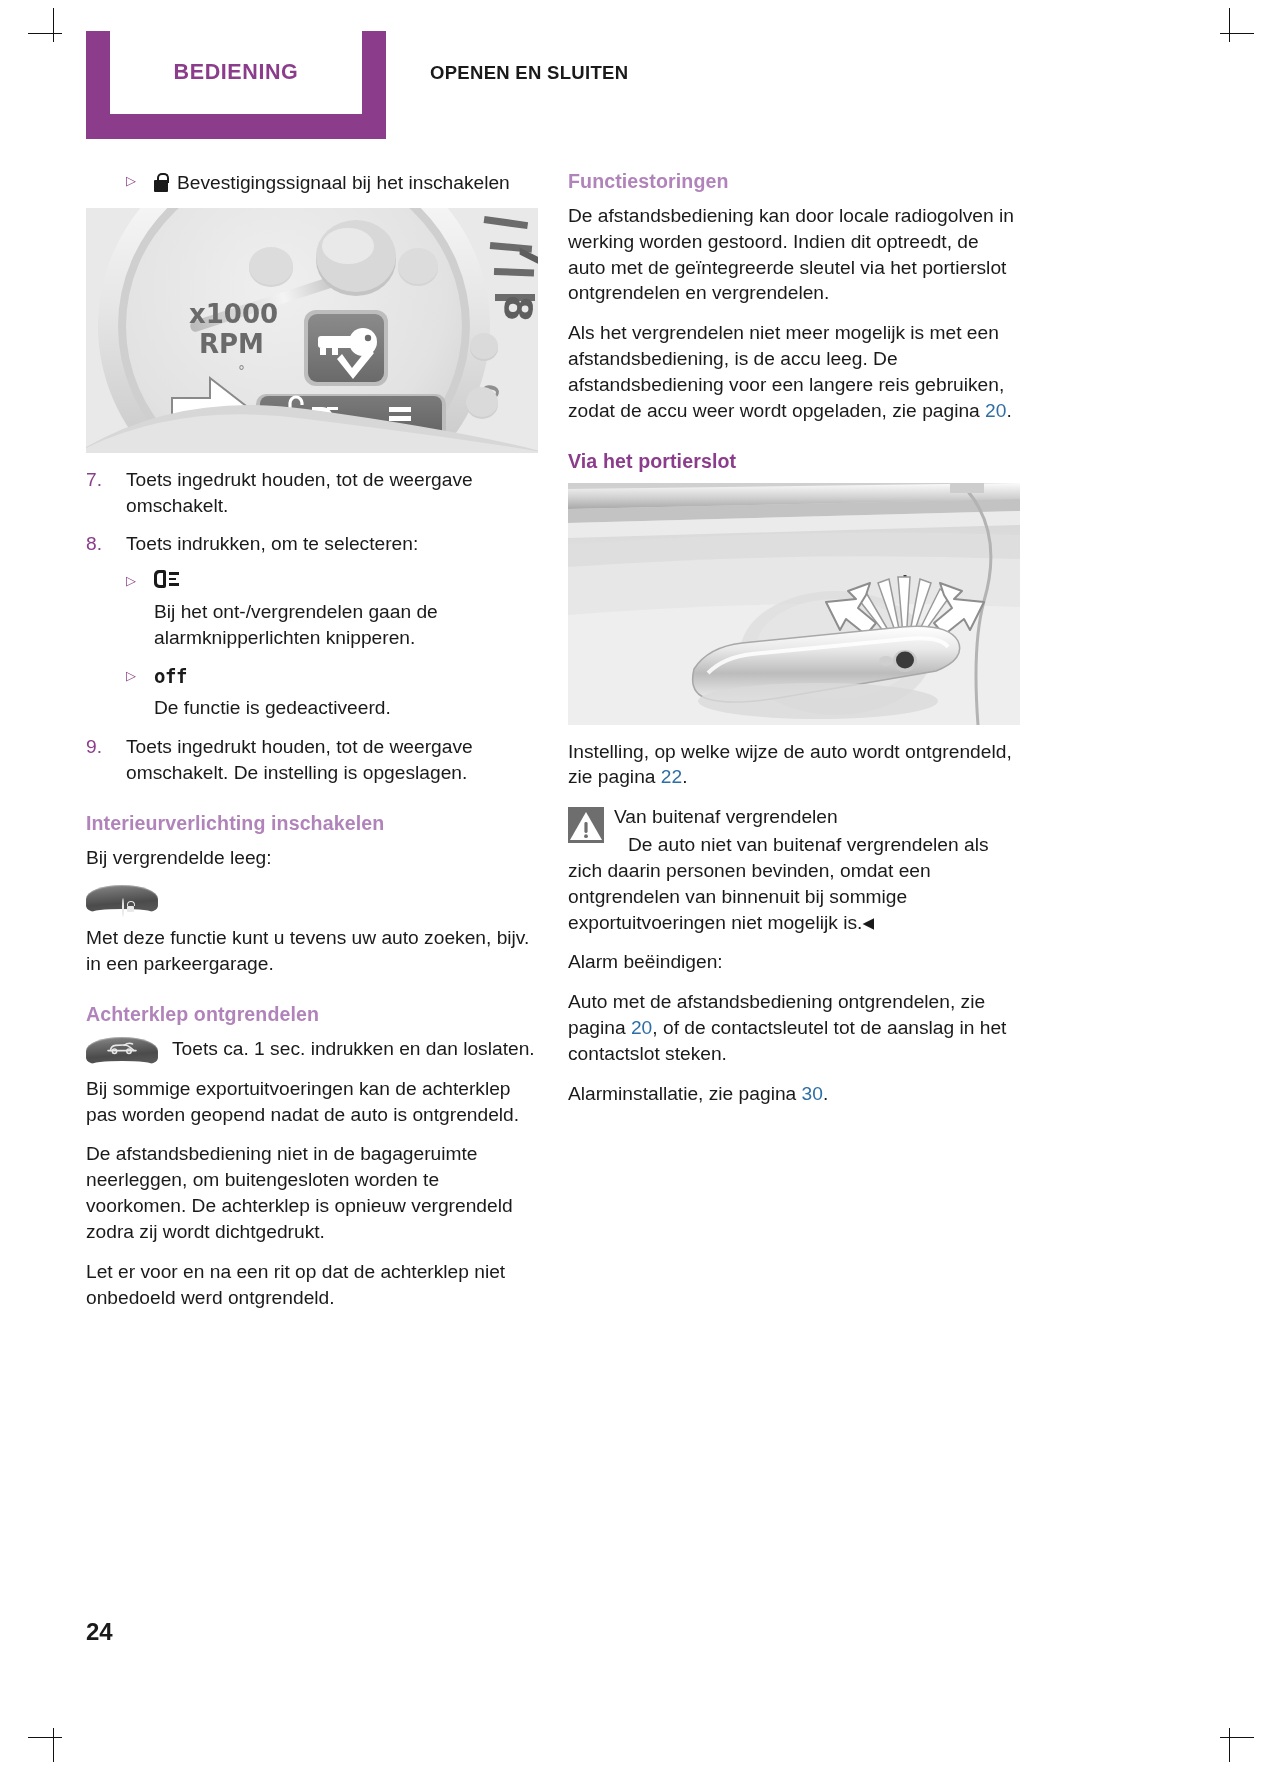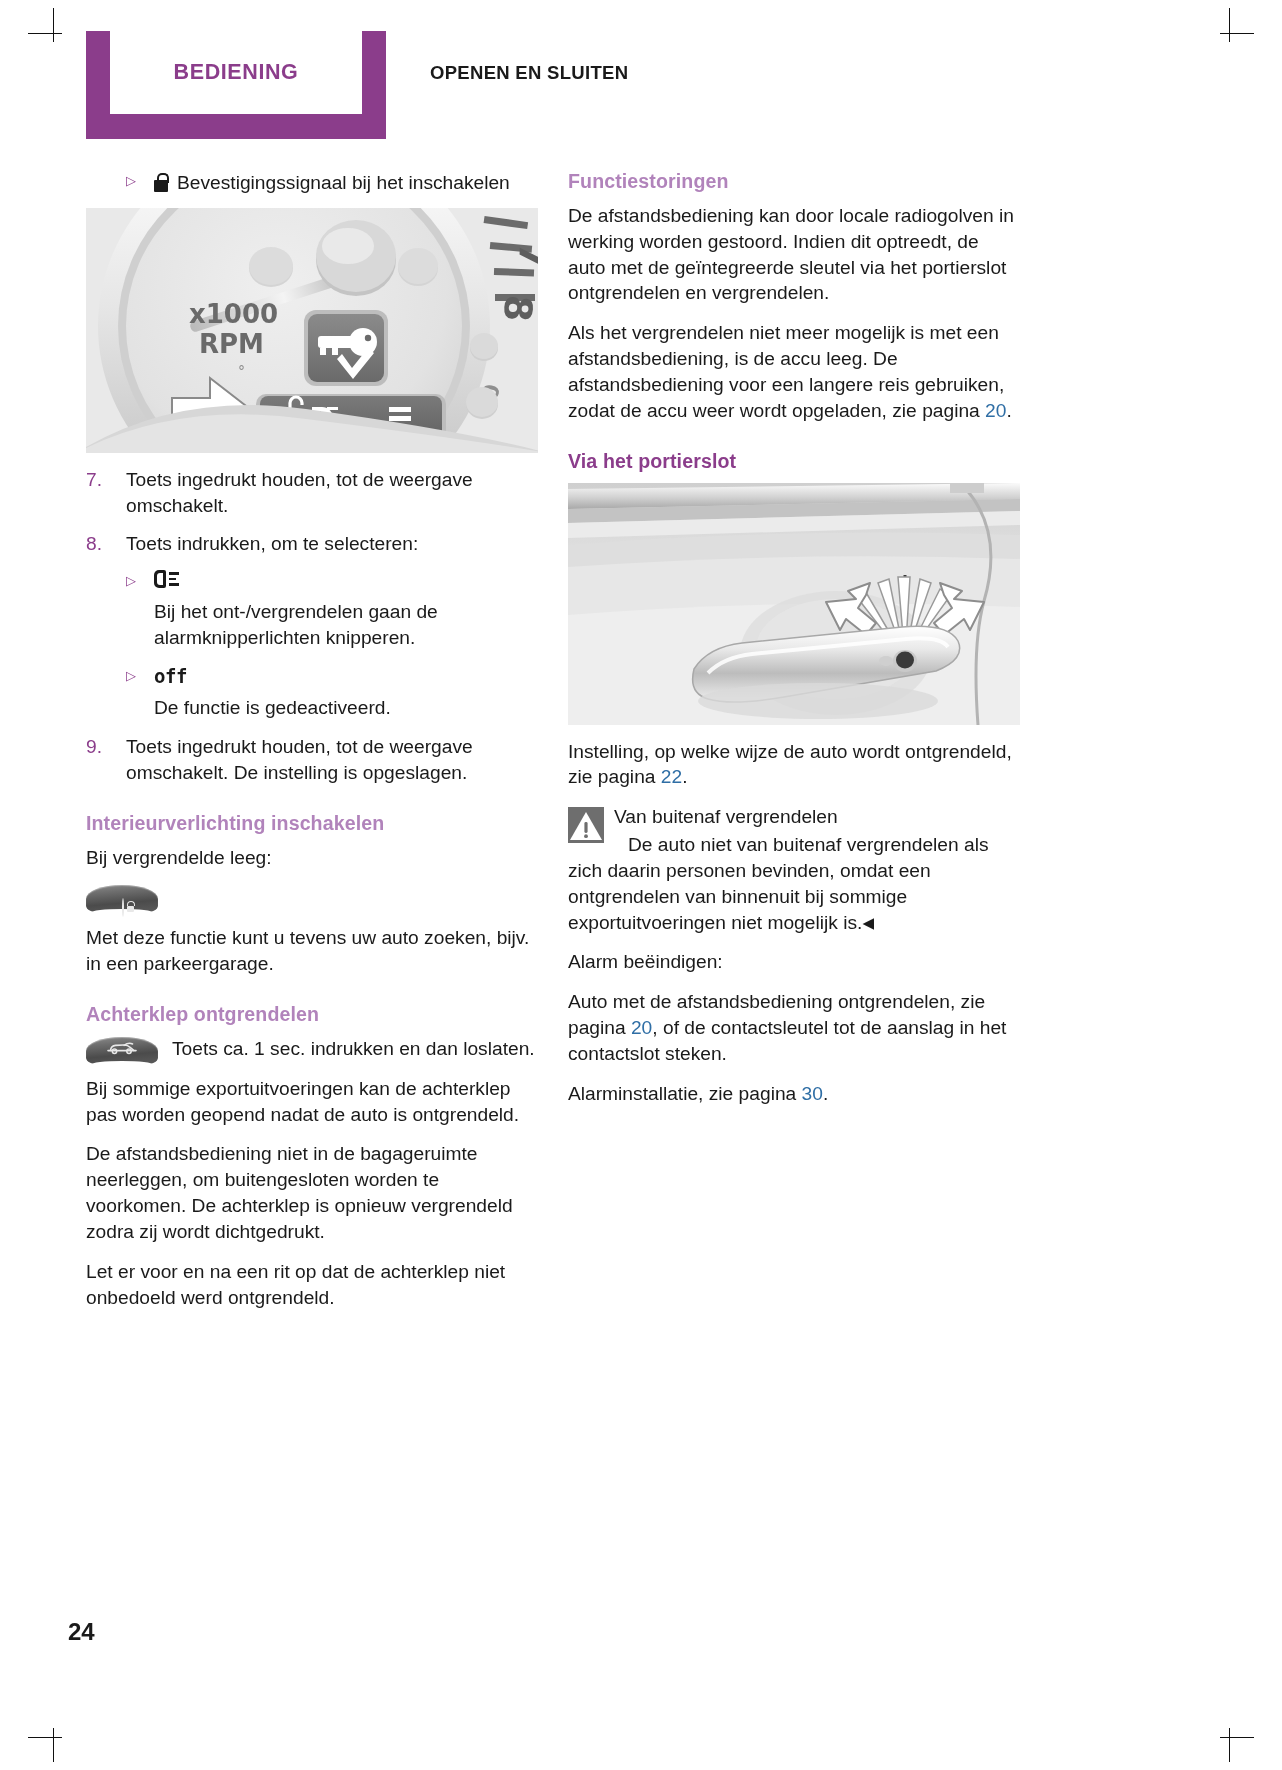--- a/index.html
+++ b/index.html
@@ -293,21 +293,21 @@
     margin: 3px 10px 0 0;
     position: relative;
   }
   .warn-icon svg { display: block; }
 
   .end-mark { font-size: 15px; vertical-align: 1px; }
 
   
   .page-number {
     position: absolute;
-    left: 68px;
+    left: 86px;
     bottom: 124px;
     font-size: 24px;
     font-weight: bold;
     color: #1a1a1a;
   }
 </style>
 </head>
 <body>
 
 <div class="page">

